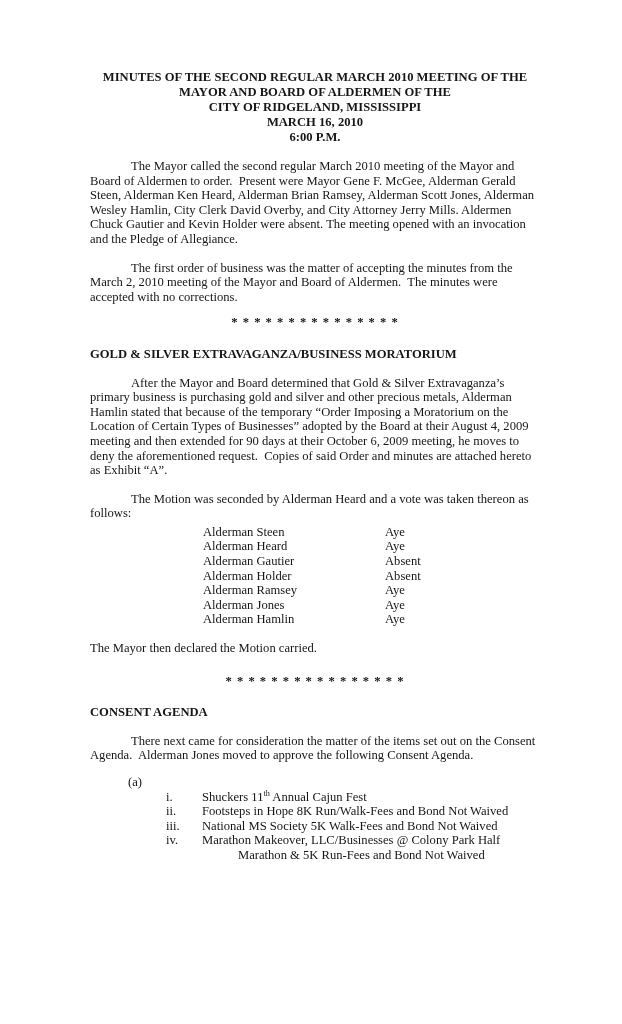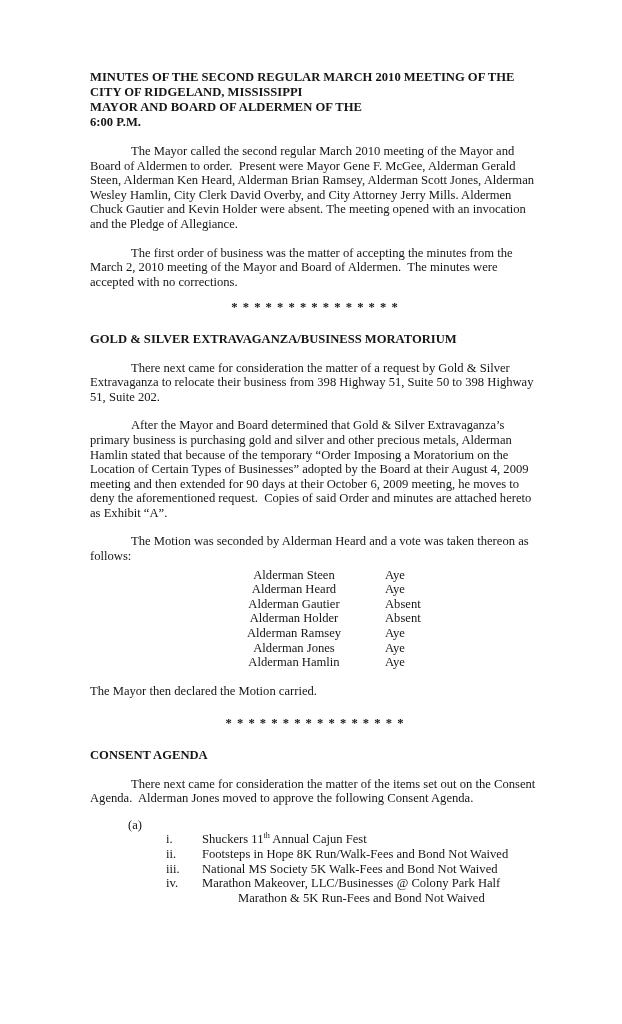--- a/index.html
+++ b/index.html
@@ -5,58 +5,58 @@
   html, body { margin: 0; padding: 0; background: #ffffff; }
   .page {
     width: 622px; height: 1024px; background: #ffffff;
     font-family: "Liberation Serif", serif;
     color: #161616; overflow: hidden; position: relative;
   }
   .content {
     padding: 70px 82px 0 90px;
     font-size: 12.6px; line-height: 14.6px;
   }
-  .title-block { text-align: left; font-weight: bold; line-height: 15px; }
+  .title-block { text-align: center; font-weight: bold; line-height: 15px; }
   .para { text-indent: 41px; margin: 14px 0 0 0; white-space: pre-wrap; }
   .para.noindent { text-indent: 0; }
   .separator { text-align: center; font-weight: bold; margin-top: 11px; letter-spacing: 1px; }
   .section-heading { font-weight: bold; margin-top: 17px; }
   .votes { margin: 4px 0 0 113px; }
-  .vote-row { display: flex; text-align: center; }
+  .vote-row { display: flex; }
   .vote-name { width: 182px; }
   .carried { }
   .consent-list { margin-top: 12px; }
   .item-a { display: flex; }
   .item-a-label { margin-left: 38px; width: 37px; flex: none; }
   .subitem { display: flex; }
   .subitem-label { margin-left: 76px; width: 36px; flex: none; }
   .subitem-cont { margin-left: 148px; }
   sup { font-size: 0.65em; vertical-align: super; line-height: 0; }
 </style>
 </head>
 <body>
 
 <div class="page">
   <div class="content">
 
     <div class="title-block">
       <div>MINUTES OF THE SECOND REGULAR MARCH 2010 MEETING OF THE</div>
+      <div>MAYOR AND BOARD OF ALDERMEN OF THE</div>
       <div>CITY OF RIDGELAND, MISSISSIPPI</div>
-      <div>MAYOR AND BOARD OF ALDERMEN OF THE</div>
+      <div>MARCH 16, 2010</div>
       <div>6:00 P.M.</div>
     </div>
 
     <p class="para">The Mayor called the second regular March 2010 meeting of the Mayor and Board of Aldermen to order.  Present were Mayor Gene F. McGee, Alderman Gerald Steen, Alderman Ken Heard, Alderman Brian Ramsey, Alderman Scott Jones, Alderman Wesley Hamlin, City Clerk David Overby, and City Attorney Jerry Mills. Aldermen Chuck Gautier and Kevin Holder were absent. The meeting opened with an invocation and the Pledge of Allegiance.</p>
     <p class="para">The first order of business was the matter of accepting the minutes from the March 2, 2010 meeting of the Mayor and Board of Aldermen.  The minutes were accepted with no corrections.</p>
 
     <div class="separator">* * * * * * * * * * * * * * *</div>
 
     <div class="section-heading">GOLD &amp; SILVER EXTRAVAGANZA/BUSINESS MORATORIUM</div>
 
-    <p class="para">There next came for consideration the matter of a request by Gold &amp; Silver Extravaganza to relocate their business from 398 Highway 51, Suite 50 to 398 Highway 51, Suite 202.</p>
     <p class="para">After the Mayor and Board determined that Gold &amp; Silver Extravaganza’s primary business is purchasing gold and silver and other precious metals, Alderman Hamlin stated that because of the temporary “Order Imposing a Moratorium on the Location of Certain Types of Businesses” adopted by the Board at their August 4, 2009 meeting and then extended for 90 days at their October 6, 2009 meeting, he moves to deny the aforementioned request.  Copies of said Order and minutes are attached hereto as Exhibit “A”.</p>
     <p class="para">The Motion was seconded by Alderman Heard and a vote was taken thereon as follows:</p>
 
     <div class="votes">
       <div class="vote-row">
         <span class="vote-name">Alderman Steen</span>
         <span class="vote-value">Aye</span>
       </div>
       <div class="vote-row">
         <span class="vote-name">Alderman Heard</span>

